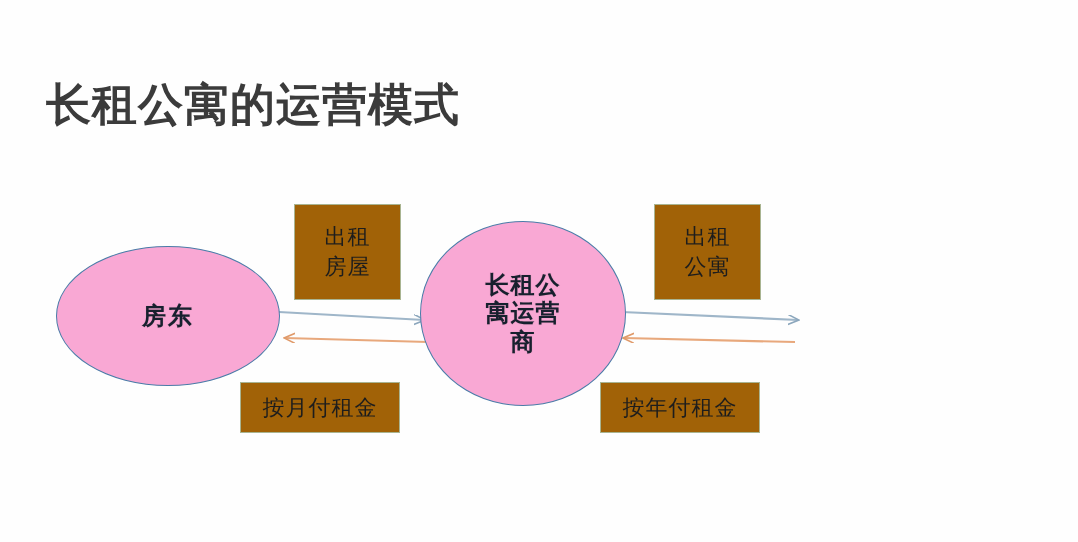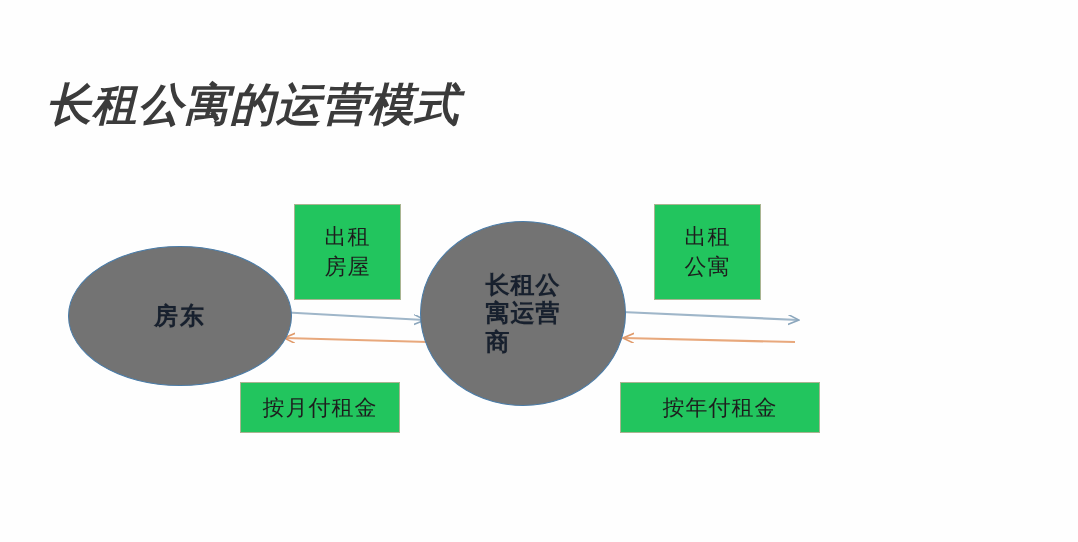--- a/index.html
+++ b/index.html
@@ -24,57 +24,56 @@
     position: absolute;
     left: 46px;
     top: 50px;
     font-size: 45px;
     line-height: 1.1;
     font-weight: 700;
     color: #3b3b3b;
     letter-spacing: 1px;
     white-space: nowrap;
     font-family: "DejaVu Sans", "Liberation Sans", sans-serif;
-    font-style: italic;
   }
 
   
   #diagram {
     position: absolute;
     left: 0;
     top: 0;
     width: 1078px;
     height: 542px;
   }
 
   
   .node {
     position: absolute;
     border-radius: 50%;
-    background: #737373;
+    background: #f9a8d4;
     border: 1.5px solid #4a7ca8;
     box-sizing: border-box;
     display: flex;
     align-items: center;
     justify-content: center;
-    text-align: left;
+    text-align: center;
     color: #17202e;
     font-weight: 700;
     font-family: "DejaVu Sans", "Liberation Sans", sans-serif;
     z-index: 3;
   }
   .node-label {
     display: block;
     line-height: 1.18;
     white-space: pre-line;
     text-shadow: 0 0 1px rgba(0,0,0,0.25);
   }
 
   #node-landlord {
-    left: 68px;
+    left: 56px;
     top: 246px;
     width: 224px;
     height: 140px;
     font-size: 24px;
   }
   #node-landlord .node-label { letter-spacing: 2px; }
 
   #node-operator {
     left: 420px;
     top: 221px;
@@ -89,21 +88,21 @@
     top: 248px;
     width: 226px;
     height: 140px;
     font-size: 24px;
   }
   #node-tenant .node-label { letter-spacing: 2px; }
 
   
   .label-box {
     position: absolute;
-    background: #22c55e;
+    background: #a16207;
     border: 1.5px solid #a9b491;
     box-sizing: border-box;
     display: flex;
     align-items: center;
     justify-content: center;
     text-align: center;
     color: #1d1d1d;
     font-family: "DejaVu Sans", "Liberation Sans", sans-serif;
     z-index: 4;
   }
@@ -129,23 +128,23 @@
     font-size: 22px;
   }
   #box-monthly-rent {
     left: 240px;
     top: 382px;
     width: 160px;
     height: 51px;
     font-size: 22px;
   }
   #box-yearly-rent {
-    left: 620px;
+    left: 600px;
     top: 382px;
-    width: 200px;
+    width: 160px;
     height: 51px;
     font-size: 22px;
   }
 
   
   #arrows {
     position: absolute;
     left: 0;
     top: 0;
     width: 1078px;

